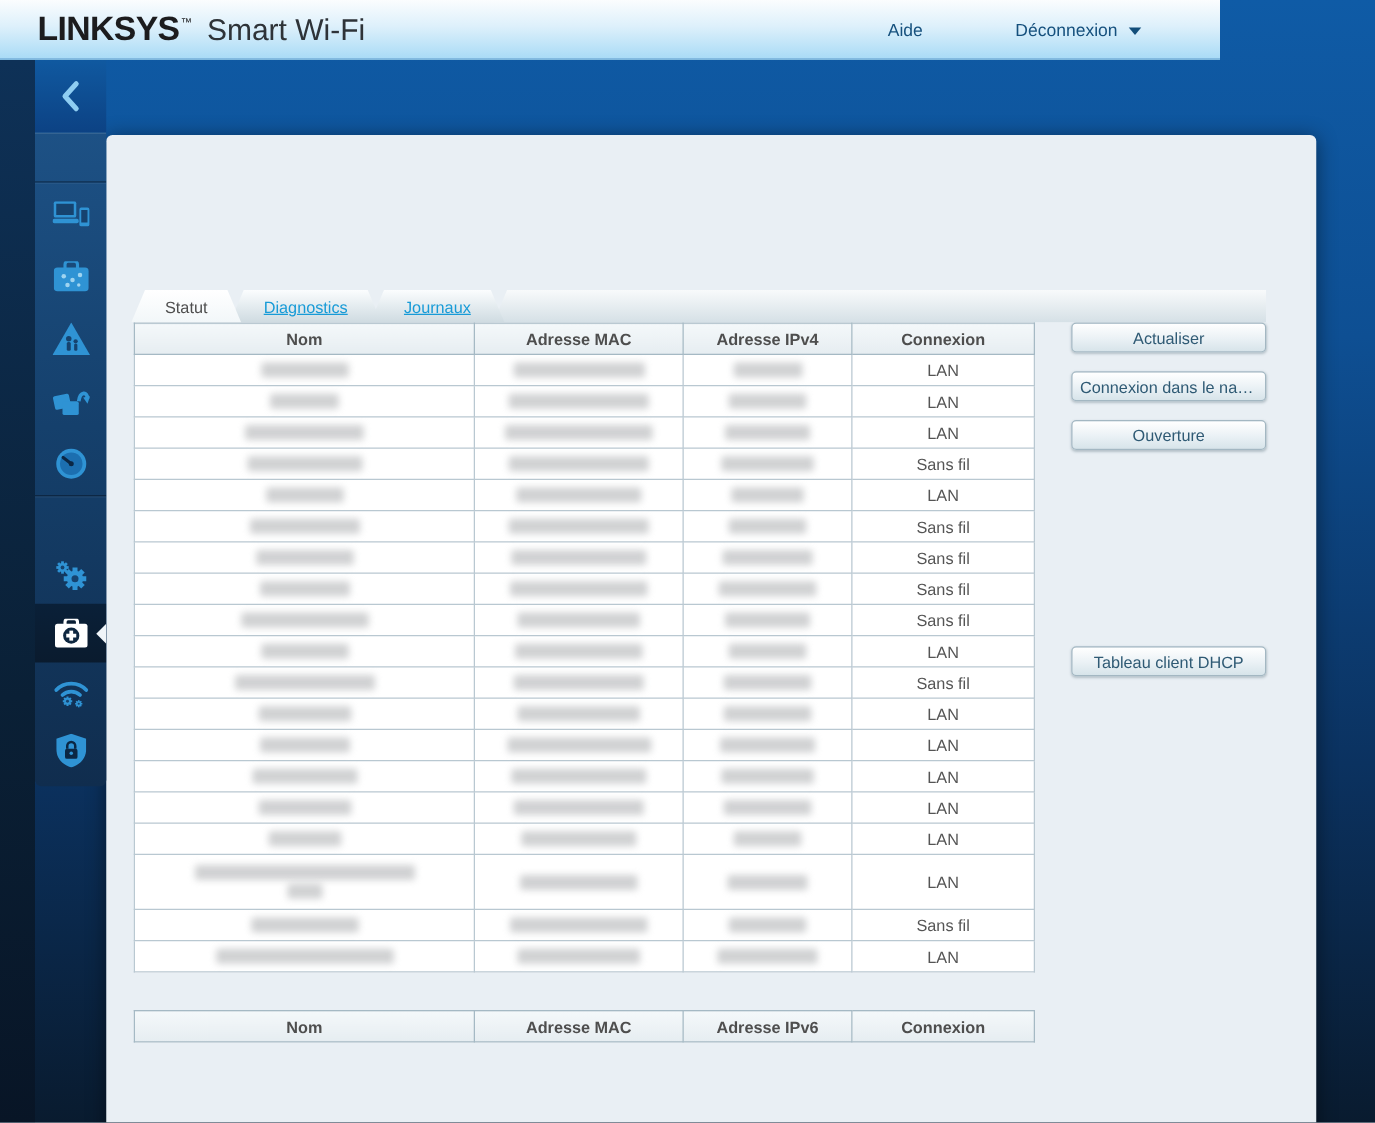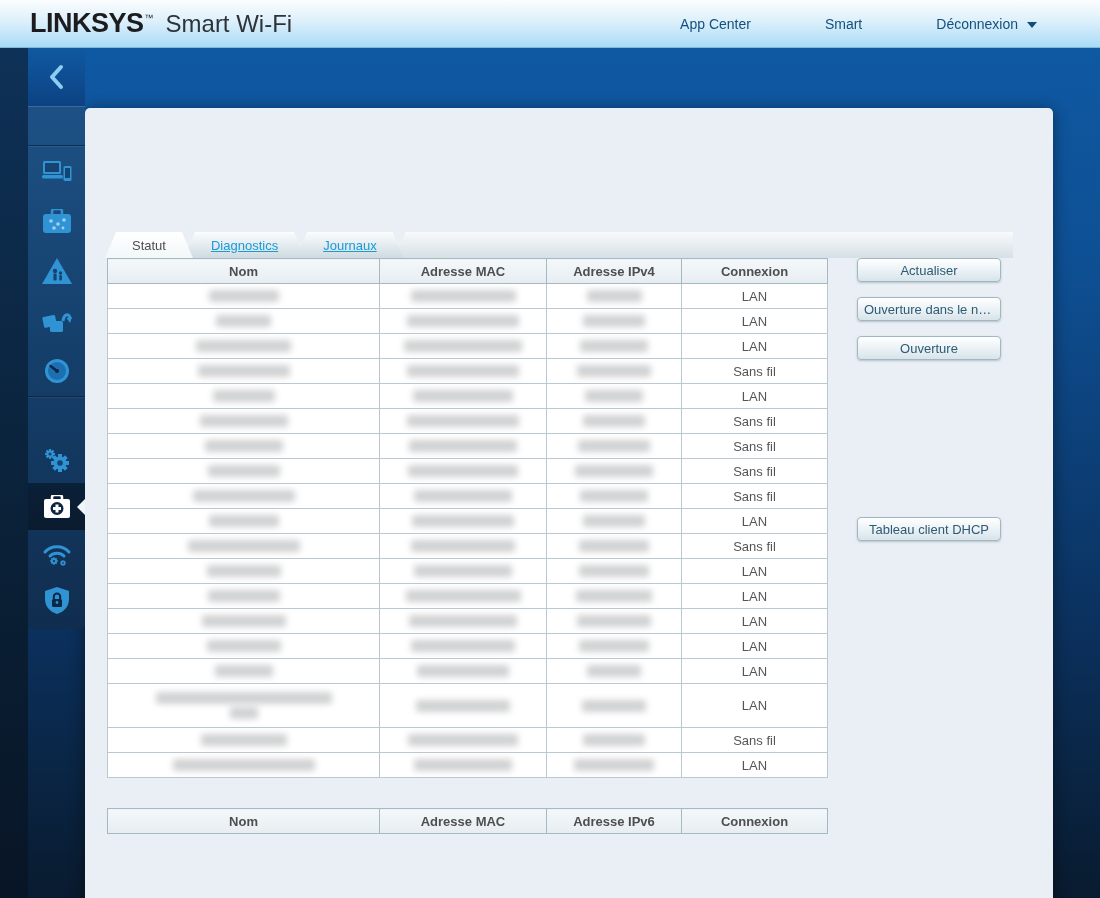--- a/index.html
+++ b/index.html
@@ -1,21 +1,21 @@
 <!DOCTYPE html>
 <html><head>
 <meta charset="utf-8">
 <style>
   * { box-sizing: border-box; }
   body { margin:0; font-family:"Liberation Sans", sans-serif; background:#091c31; }
   .screen { position:relative; width:1100px; height:898px; overflow:hidden;
     background:linear-gradient(180deg,#0f5ba6 0%,#0e4f93 30%,#0b3260 68%,#091b2f 100%); }
 
   
-  .topbar { position:absolute; top:0; left:0; width:1100px; height:48px; z-index:6;
+  .topbar { position:absolute; top:0; left:0; width:976px; height:48px; z-index:6;
     background:linear-gradient(180deg,#fbfdfe 0%,#ddf0fb 45%,#a9dbf6 100%);
     border-bottom:1px solid #7fb8dd; display:flex; align-items:center;gap:20px; }
   .logo-wrap { margin-left:30px; display:flex; align-items:baseline; }
   .logo-main { font-weight:bold; font-size:27px; color:#1c1c1e; letter-spacing:-.5px; }
   .logo-tm { font-size:9px; color:#1c1c1e; vertical-align:top; position:relative; top:-11px; margin-left:1px; }
   .logo-sub { font-size:24px; color:#2e3338; margin-left:12px; font-weight:normal; }
   .topnav { margin-left:auto; margin-right:26px; display:flex; align-items:center; }
   .nav-item { color:#15507d; font-size:14px; padding:6px 37px; display:flex; align-items:center; cursor:pointer; }
   .caret-down { width:0; height:0; border-left:5px solid transparent; border-right:5px solid transparent;
     border-top:6px solid #124e7a; margin-left:9px; position:relative; top:1px; }
@@ -67,45 +67,42 @@
   .content { display:flex; align-items:flex-start; }
   table.devices { border-collapse:collapse; width:720px; border:1px solid #7e99a9; background:#fff; table-layout:fixed; }
   table.devices th { height:25px; background:linear-gradient(180deg,#f4f8fa,#e6edf1);
     border:1px solid #a5b9c4; font-size:13px; color:#4e4e4e; font-weight:bold; }
   table.devices td { height:25px; border:1px solid #b9c8d1; text-align:center;
     font-size:13px; color:#555; background:#fff; padding:2px 6px; }
   tr.tall td { height:44px; }
   .blur { height:12px; background:#b4b6b8; border-radius:2px; filter:blur(3px); opacity:.62; margin:3px auto; }
 
   .right-col { width:156px; margin-left:29px; display:flex; flex-direction:column; }
-  .btn { height:24px; width:144px; background:linear-gradient(180deg,#ffffff 0%,#eaf1f5 55%,#d7e4ea 100%);
+  .btn { height:24px; width:156px; background:linear-gradient(180deg,#ffffff 0%,#eaf1f5 55%,#d7e4ea 100%);
     border:1px solid #a3b7c2; border-radius:4px; color:#2f5a74; font-size:13px;
     font-family:"Liberation Sans",sans-serif; cursor:pointer; box-shadow:0 1px 2px rgba(60,85,100,.3);
     margin-bottom:15px; white-space:nowrap; overflow:hidden; text-overflow:ellipsis; padding:0 6px; }
   .btn.dhcp { margin-top:142px; }
 
   .table2-wrap { margin-top:30px; }
 </style>
 </head>
 <body>
 
 <div class="screen">
 
   <div class="topbar">
     <div class="logo-wrap">
       <span class="logo-main">LINKSYS</span>
         <span class="logo-tm">™</span>
       <span class="logo-sub">Smart Wi-Fi</span>
     </div>
     <div class="topnav">
       <div class="nav-item">
-        <span>App Center</span>
-      </div>
-      <div class="nav-item">
-        <span>Smart</span>
+        <span>Aide</span>
       </div>
       <div class="nav-item">
         <span>Déconnexion</span>
         <span class="caret-down"></span>
       </div>
     </div>
   </div>
 
   <div class="left-strip"></div>
 
@@ -519,20 +516,20 @@
                   <th>Connexion</th>
                 </tr>
               </thead>
               <tbody></tbody>
             </table>
           </div>
         </div>
 
         <div class="right-col">
           <button class="btn">Actualiser</button>
-          <button class="btn">Ouverture dans le nav…</button>
+          <button class="btn">Connexion dans le nav…</button>
           <button class="btn">Ouverture</button>
           <button class="btn dhcp">Tableau client DHCP</button>
         </div>
       </div>
     </div>
   </div>
 </div>
 
 </body></html>

